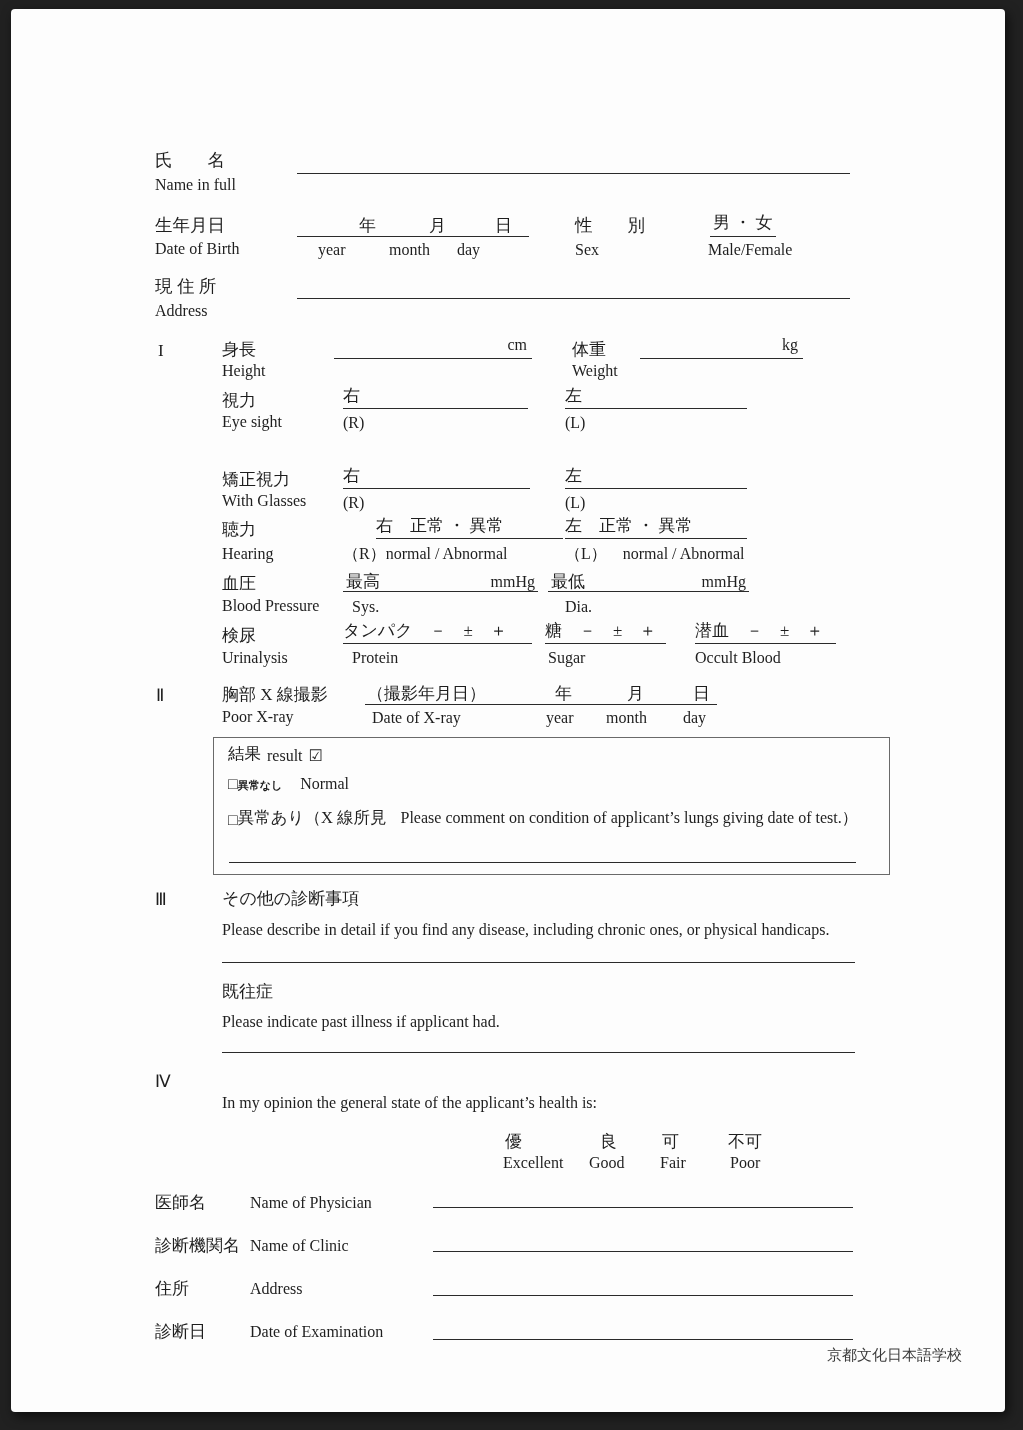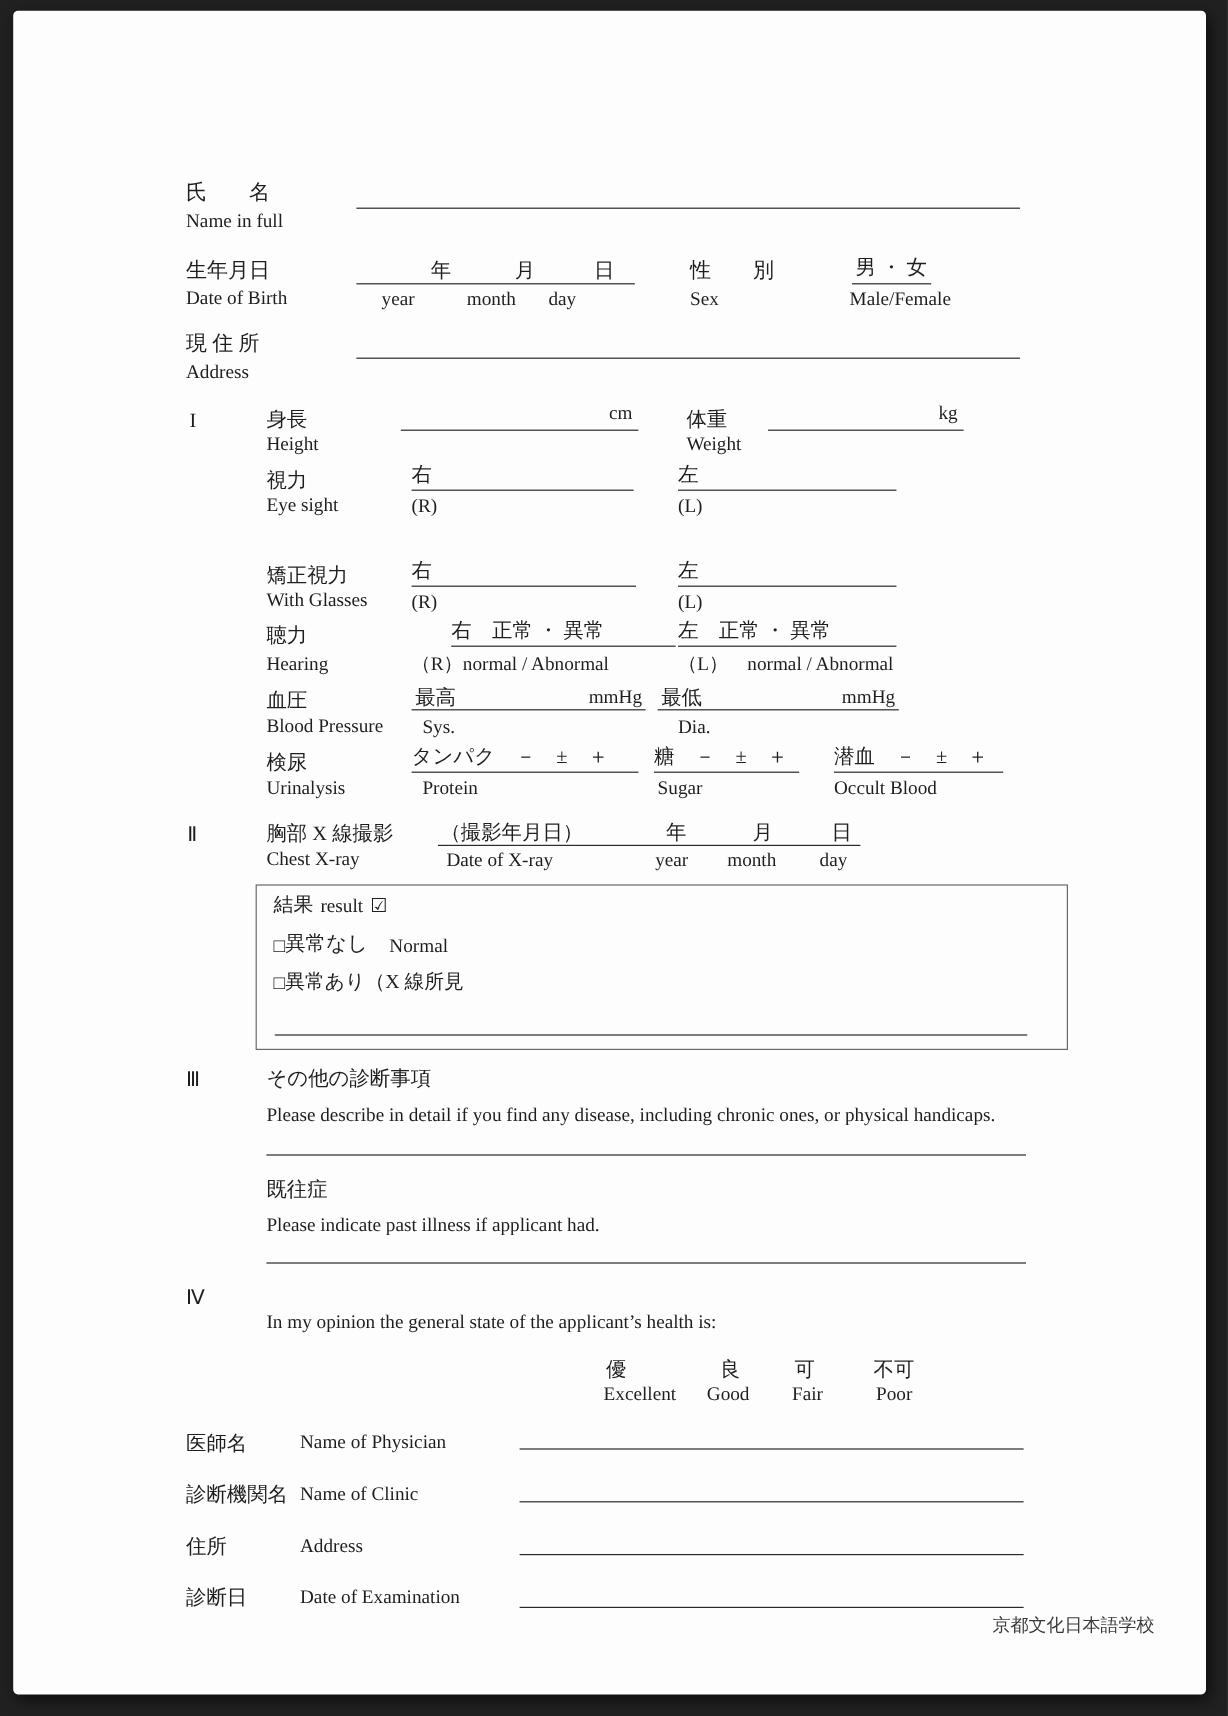--- a/index.html
+++ b/index.html
@@ -101,46 +101,47 @@
   <div class="t en" style="left:222px;top:649px;">Urinalysis</div>
   <div class="t line jps" style="left:343px;top:621px;width:189px;height:22px;">タンパク　－　±　＋</div>
   <div class="t en" style="left:352px;top:649px;">Protein</div>
   <div class="t line jps" style="left:545px;top:621px;width:121px;height:22px;">糖　－　±　＋</div>
   <div class="t en" style="left:548px;top:649px;">Sugar</div>
   <div class="t line jps" style="left:695px;top:621px;width:141px;height:22px;">潜血　－　±　＋</div>
   <div class="t en" style="left:695px;top:649px;">Occult Blood</div>
 
   <div class="t jps" style="left:156px;top:686px;">Ⅱ</div>
   <div class="t jps" style="left:222px;top:685px;">胸部 X 線撮影</div>
-  <div class="t en" style="left:222px;top:708px;">Chest X-ray</div>
+  <div class="t en" style="left:222px;top:708px;">Poor X-ray</div>
   <div class="t line" style="left:365px;top:681px;width:352px;height:23px;">
     <span class="t jps" style="left:2px;bottom:1px;">（撮影年月日）</span>
     <span class="t jps" style="left:190px;bottom:1px;">年</span>
     <span class="t jps" style="left:262px;bottom:1px;">月</span>
     <span class="t jps" style="left:328px;bottom:1px;">日</span>
   </div>
   <div class="t en" style="left:372px;top:709px;">Date of X-ray</div>
   <div class="t en" style="left:546px;top:709px;">year</div>
   <div class="t en" style="left:606px;top:709px;">month</div>
   <div class="t en" style="left:683px;top:709px;">day</div>
 
   <div class="rbox">
     <div class="rt flex" style="left:14px;top:5px;gap:6px;">
       <span style="font-size:16.5px;">結果</span>
       <span class="en">result</span>
       <span style="font-size:16px;">☑</span>
     </div>
     <div class="rt flex" style="left:14px;top:37px;">
       <span style="font-size:16px;">□</span>
-      <span style="font-size:17px;">異常なし</span>
+      <span style="font-size:11px;font-weight:bold;">異常なし</span>
       <span class="en" style="margin-left:18px;">Normal</span>
     </div>
     <div class="rt flex" style="left:14px;top:69px;">
       <span style="font-size:16px;">□</span>
       <span style="font-size:16.5px;">異常あり（X 線所見</span>
+      <span class="en" style="margin-left:14px;">Please comment on condition of applicant’s lungs giving date of test.）</span>
     </div>
     <div class="rule" style="left:15px;top:124px;width:627px;"></div>
   </div>
 
   <div class="t jps" style="left:155px;top:890px;">Ⅲ</div>
   <div class="t jps" style="left:222px;top:889px;">その他の診断事項</div>
   <div class="t en" style="left:222px;top:921px;">Please describe in detail if you find any disease, including chronic ones, or physical handicaps.</div>
   <div class="rule" style="left:222px;top:962px;width:633px;"></div>
   <div class="t jps" style="left:222px;top:982px;">既往症</div>
   <div class="t en" style="left:222px;top:1013px;">Please indicate past illness if applicant had.</div>

